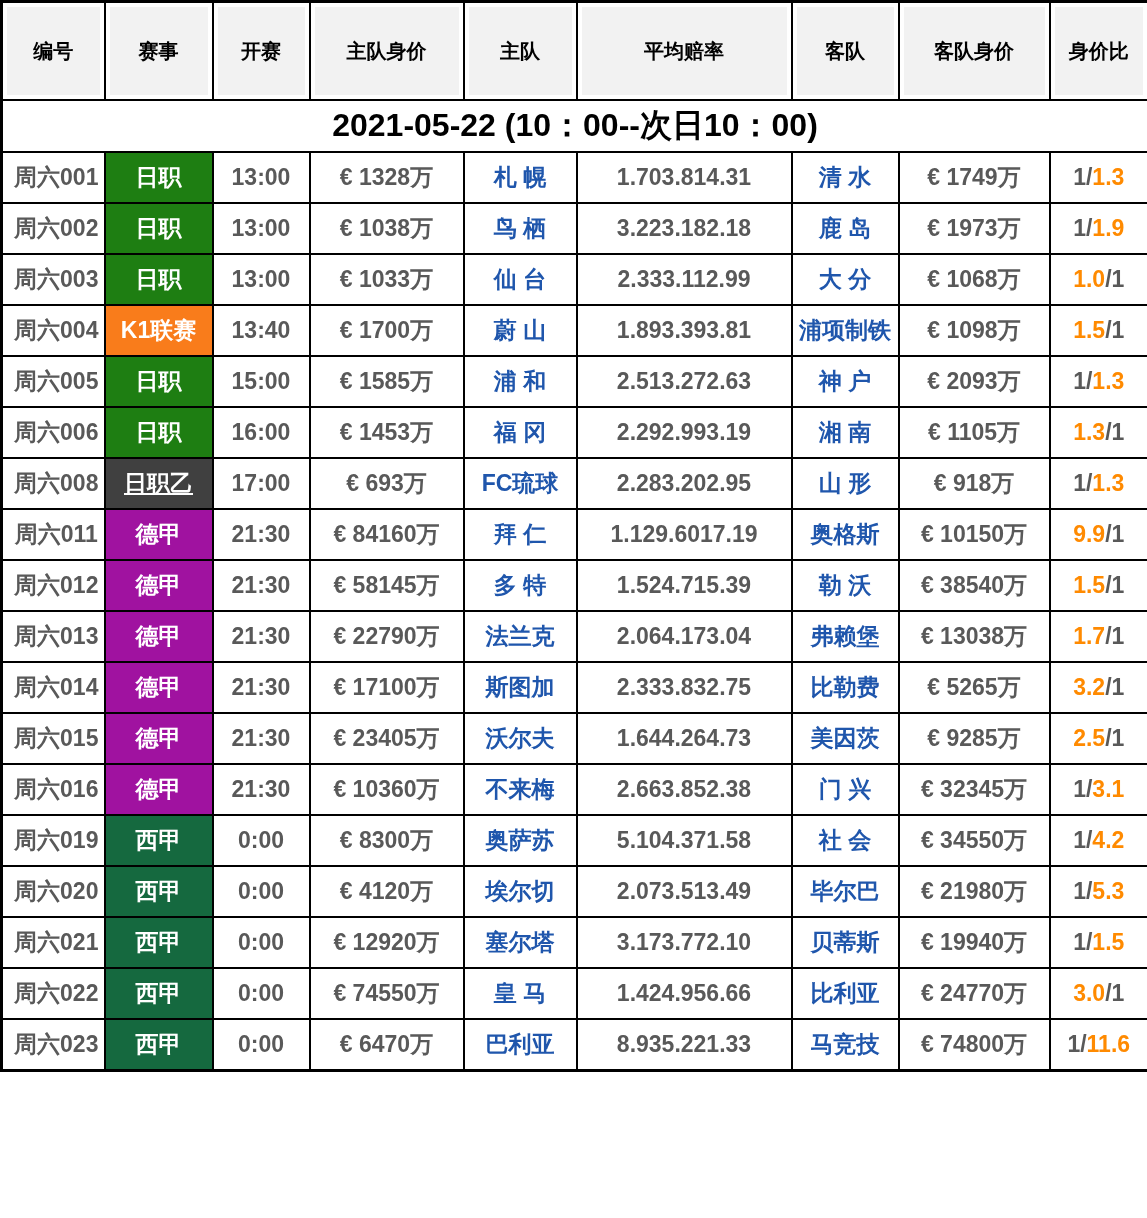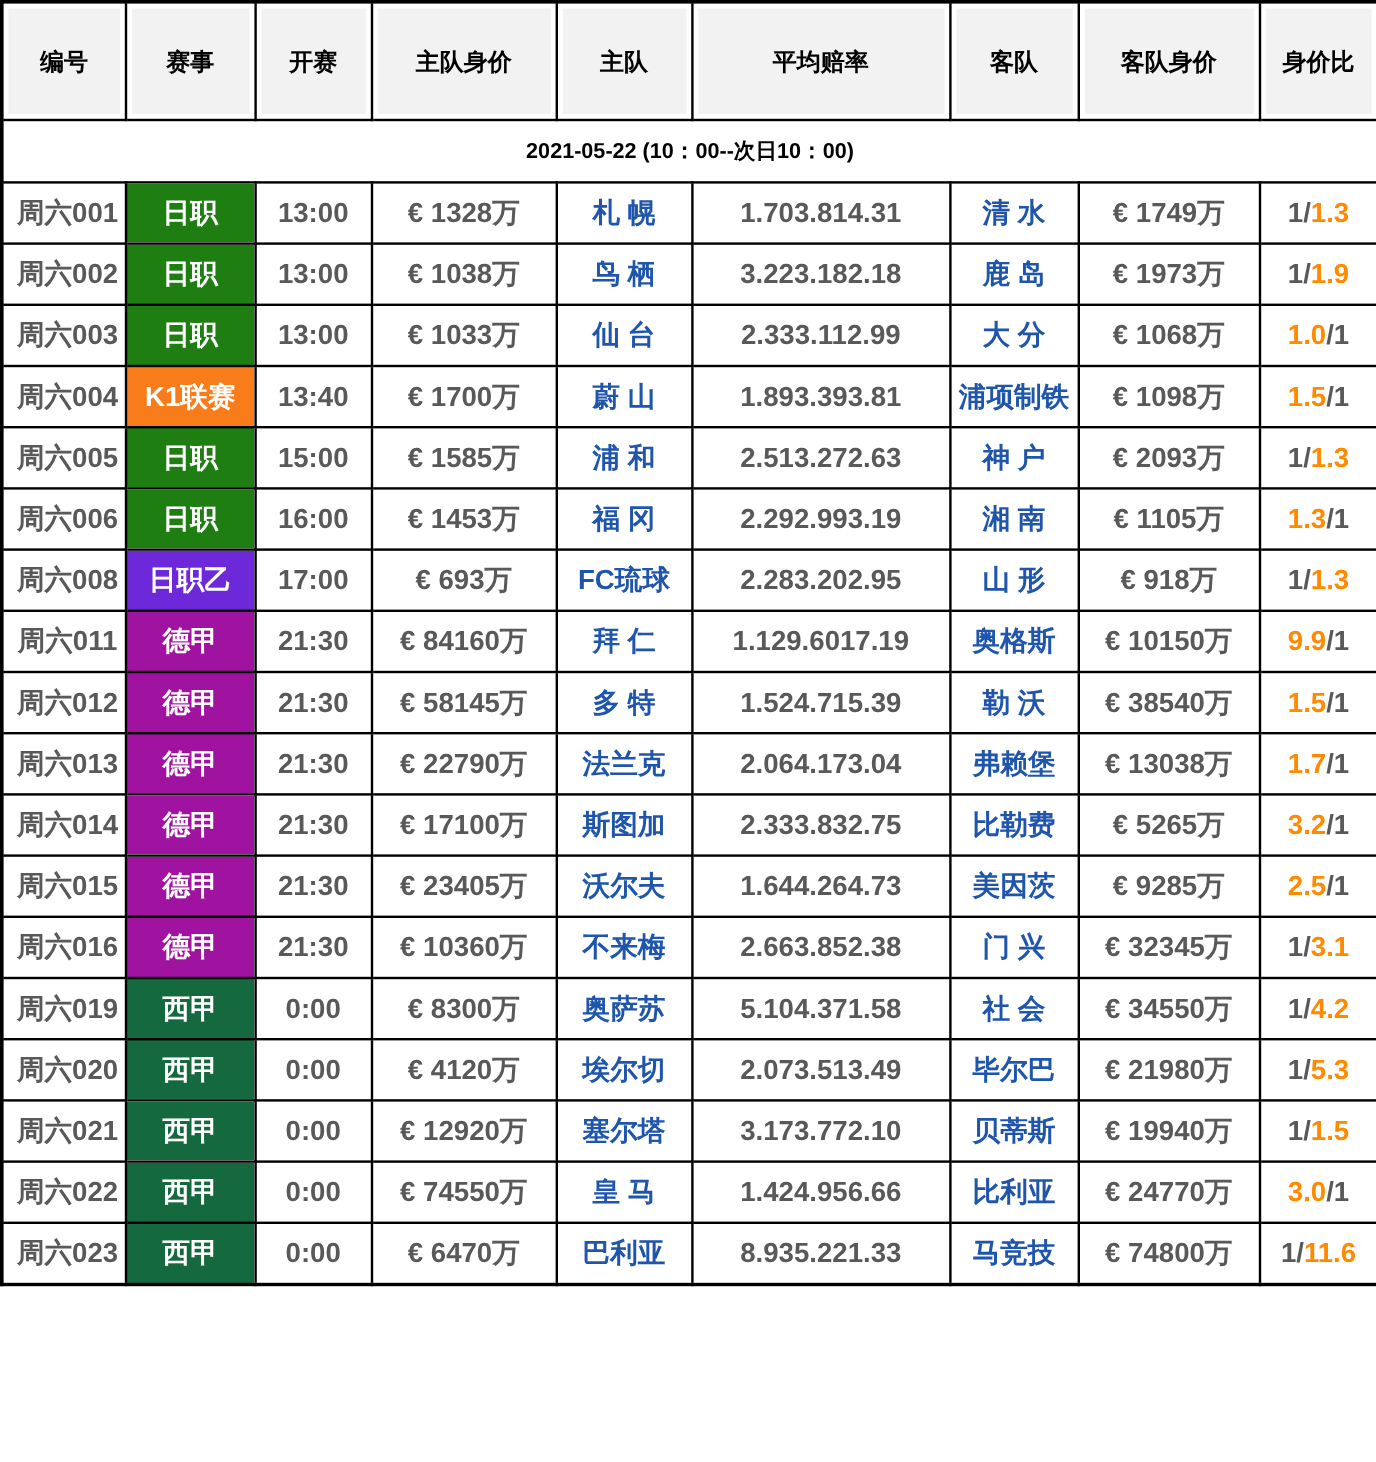--- a/index.html
+++ b/index.html
@@ -5,21 +5,21 @@
   html,body{margin:0;padding:0;background:#fff;}
   body{font-family:"Liberation Sans","DejaVu Sans",sans-serif;}
   table{border-collapse:collapse;table-layout:fixed;width:1147px;border:3px solid #000;}
   td,th{border:2px solid #000;overflow:hidden;white-space:nowrap;vertical-align:middle;padding:0;}
   th.col-head{
     height:96px;background:var(--header-bg,#f2f2f2);
     box-shadow:inset 0 0 0 4px #fff;
     font-size:20px;font-weight:bold;color:#000;text-align:center;
   }
   td.date-banner{
-    height:50px;font-size:18px;font-weight:bold;color:#000;text-align:center;background:#fff;
+    height:50px;font-size:32px;font-weight:bold;color:#000;text-align:center;background:#fff;
   }
   tr.match-row td{height:49px;font-size:23px;font-weight:bold;text-align:center;background:#fff;}
   td.cell-id{color:var(--gray,#595959);text-align:left;padding-left:6px;}
   td.cell-league{color:#ffffff;}
   td.cell-time{color:var(--gray,#595959);}
   td.cell-value{color:var(--gray,#595959);margin-left:40px;}
   td.cell-team{color:var(--blue,#1f56ac);}
   td.cell-odds{color:var(--gray,#595959);margin-top:48px;}
   td.cell-ratio{color:var(--gray,#595959);margin-top:20px;}
   .seg-gray{color:var(--gray,#595959);}
@@ -119,21 +119,21 @@
         <td class="cell-time">16:00</td>
         <td class="cell-value">€ 1453万</td>
         <td class="cell-team">福 冈</td>
         <td class="cell-odds">2.292.993.19</td>
         <td class="cell-team">湘 南</td>
         <td class="cell-value">€ 1105万</td>
         <td class="cell-ratio"><span class="seg-orange">1.3</span><span class="seg-gray">/1</span></td>
       </tr>
       <tr class="match-row">
         <td class="cell-id">周六008</td>
-        <td class="cell-league" style="background-color: #6d28d9;">日职乙</td>
+        <td class="cell-league" style="background-color: #404040; text-decoration: underline;">日职乙</td>
         <td class="cell-time">17:00</td>
         <td class="cell-value">€ 693万</td>
         <td class="cell-team">FC琉球</td>
         <td class="cell-odds">2.283.202.95</td>
         <td class="cell-team">山 形</td>
         <td class="cell-value">€ 918万</td>
         <td class="cell-ratio"><span class="seg-gray">1/</span><span class="seg-orange">1.3</span></td>
       </tr>
       <tr class="match-row">
         <td class="cell-id">周六011</td>

